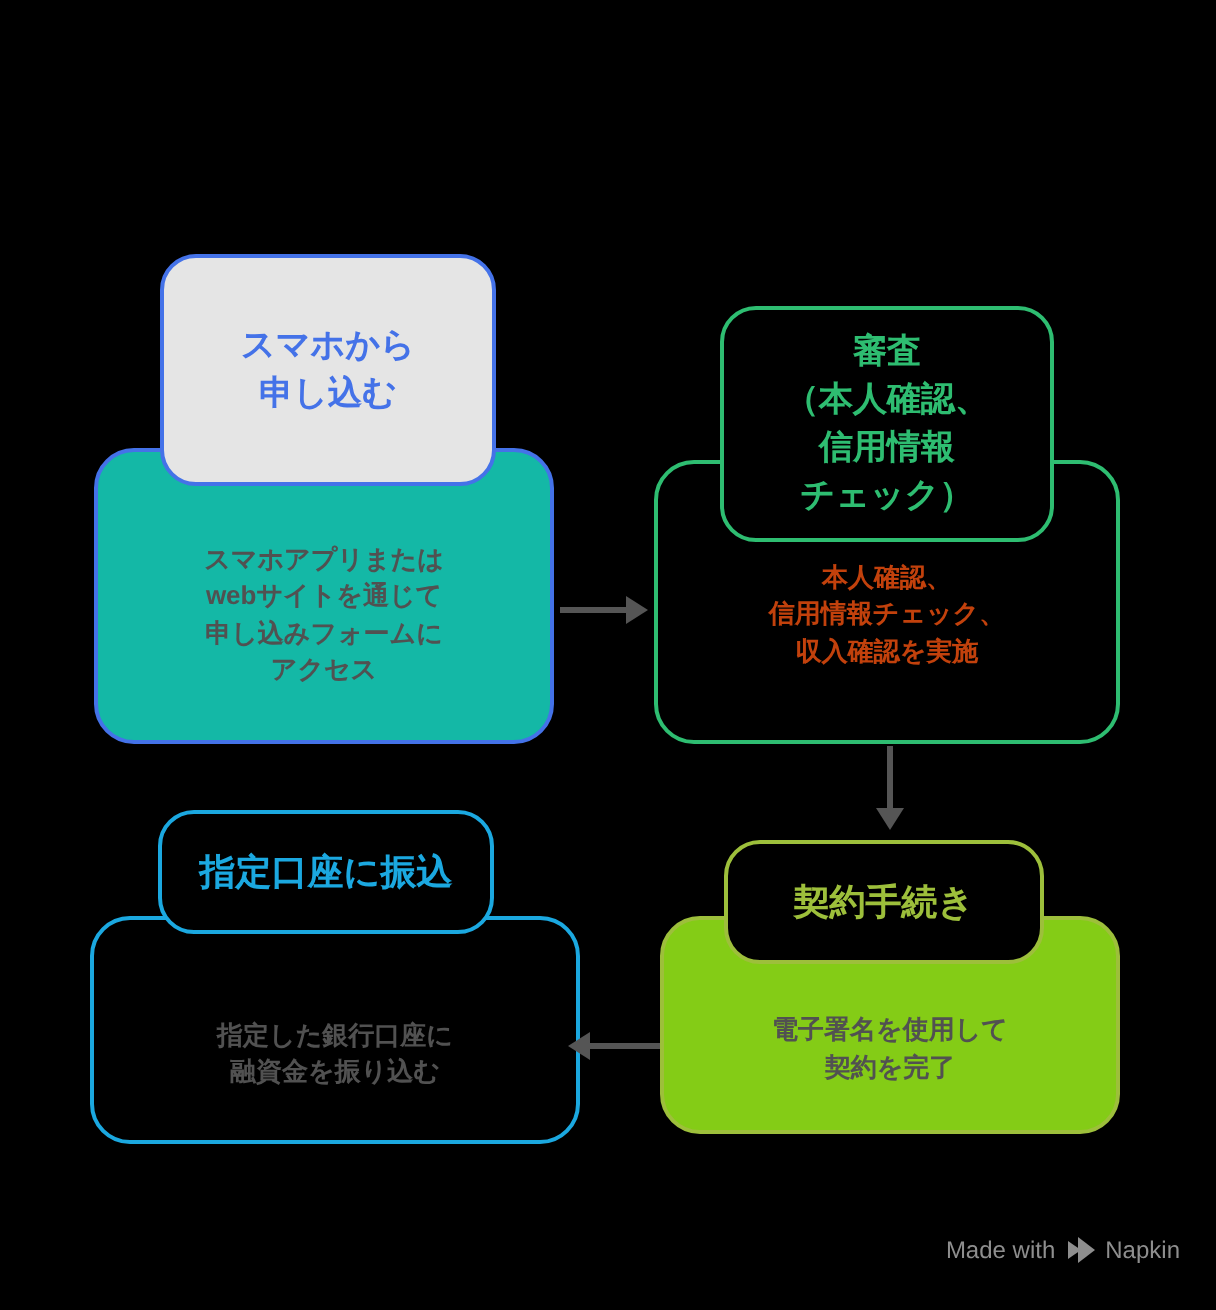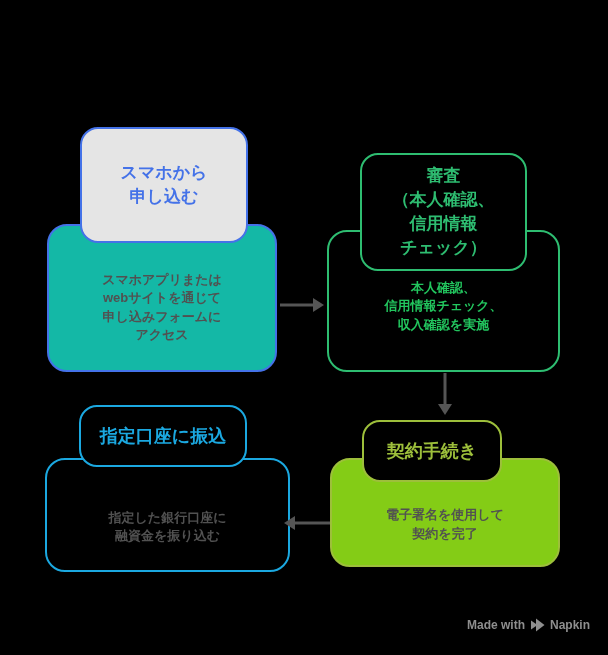--- a/index.html
+++ b/index.html
@@ -54,41 +54,41 @@
   #body-apply   { left: 47px;  top: 224px; width: 230px; height: 148px; padding-top: 19px; }
   #header-apply { left: 80px;  top: 127px; width: 168px; height: 116px; font-size: 17px; line-height: 24px; }
   
   #body-screening   { left: 327px; top: 230px; width: 233px; height: 142px; padding-top: 13px; }
   #header-screening { left: 360px; top: 125px; width: 167px; height: 118px; font-size: 17px; line-height: 24px; margin-top: 28px; }
   
   #body-transfer   { left: 45px; top: 458px; width: 245px; height: 114px; padding-top: 24px; }
   #header-transfer { left: 79px; top: 405px; width: 168px; height: 62px; font-size: 18px; line-height: 24px; }
   
   #body-contract   { left: 330px; top: 458px; width: 230px; height: 109px; padding-top: 24px; }
-  #header-contract { left: 362px; top: 420px; width: 140px; height: 62px; font-size: 18px; line-height: 24px; }
+  #header-contract { left: 362px; top: 420px; width: 160px; height: 62px; font-size: 18px; line-height: 24px; }
 
   .arrows {
     position: absolute;
     left: 0; top: 0;
     width: 608px; height: 655px;
     z-index: 3;
     pointer-events: none;
   }
   .watermark {
     position: absolute;
     right: 18px;
     bottom: 23px;
     display: flex;
     align-items: center;
     gap: 5px;
     font-size: 12px;
     z-index: 4;
   }
-  .watermark .made-with { font-weight: 700; }
-  .watermark .brand { font-weight: 700; text-align: right; }
+  .watermark .made-with { font-weight: 400; }
+  .watermark .brand { font-weight: 400; text-align: right; }
   .watermark svg { display: block; }
 </style>
 </head>
 <body>
 
 <div class="canvas" style="background-color: rgb(0, 0, 0);">
 
 
   <div>
     <div class="node-body" id="body-apply" style="border-color: rgb(68, 114, 232); background-color: #14b8a6;">
@@ -96,21 +96,21 @@
 webサイトを通じて
 申し込みフォームに
 アクセス</div>
     </div>
     <div class="node-header" id="header-apply" style="border-color: rgb(68, 114, 232); color: rgb(68, 114, 232); background-color: #e5e5e5;">スマホから
 申し込む</div>
   </div>
 
   <div>
     <div class="node-body" id="body-screening" style="border-color: rgb(46, 189, 113); background-color: rgb(0, 0, 0);">
-      <div class="node-desc" style="color: #22c55e; font-family: Liberation Mono, monospace;">本人確認、
+      <div class="node-desc" style="color: #c2410c;">本人確認、
 信用情報チェック、
 収入確認を実施</div>
     </div>
     <div class="node-header" id="header-screening" style="border-color: rgb(46, 189, 113); color: rgb(46, 189, 113); background-color: rgb(0, 0, 0);">審査
 （本人確認、
 信用情報
 チェック）</div>
   </div>
 
   <div>

